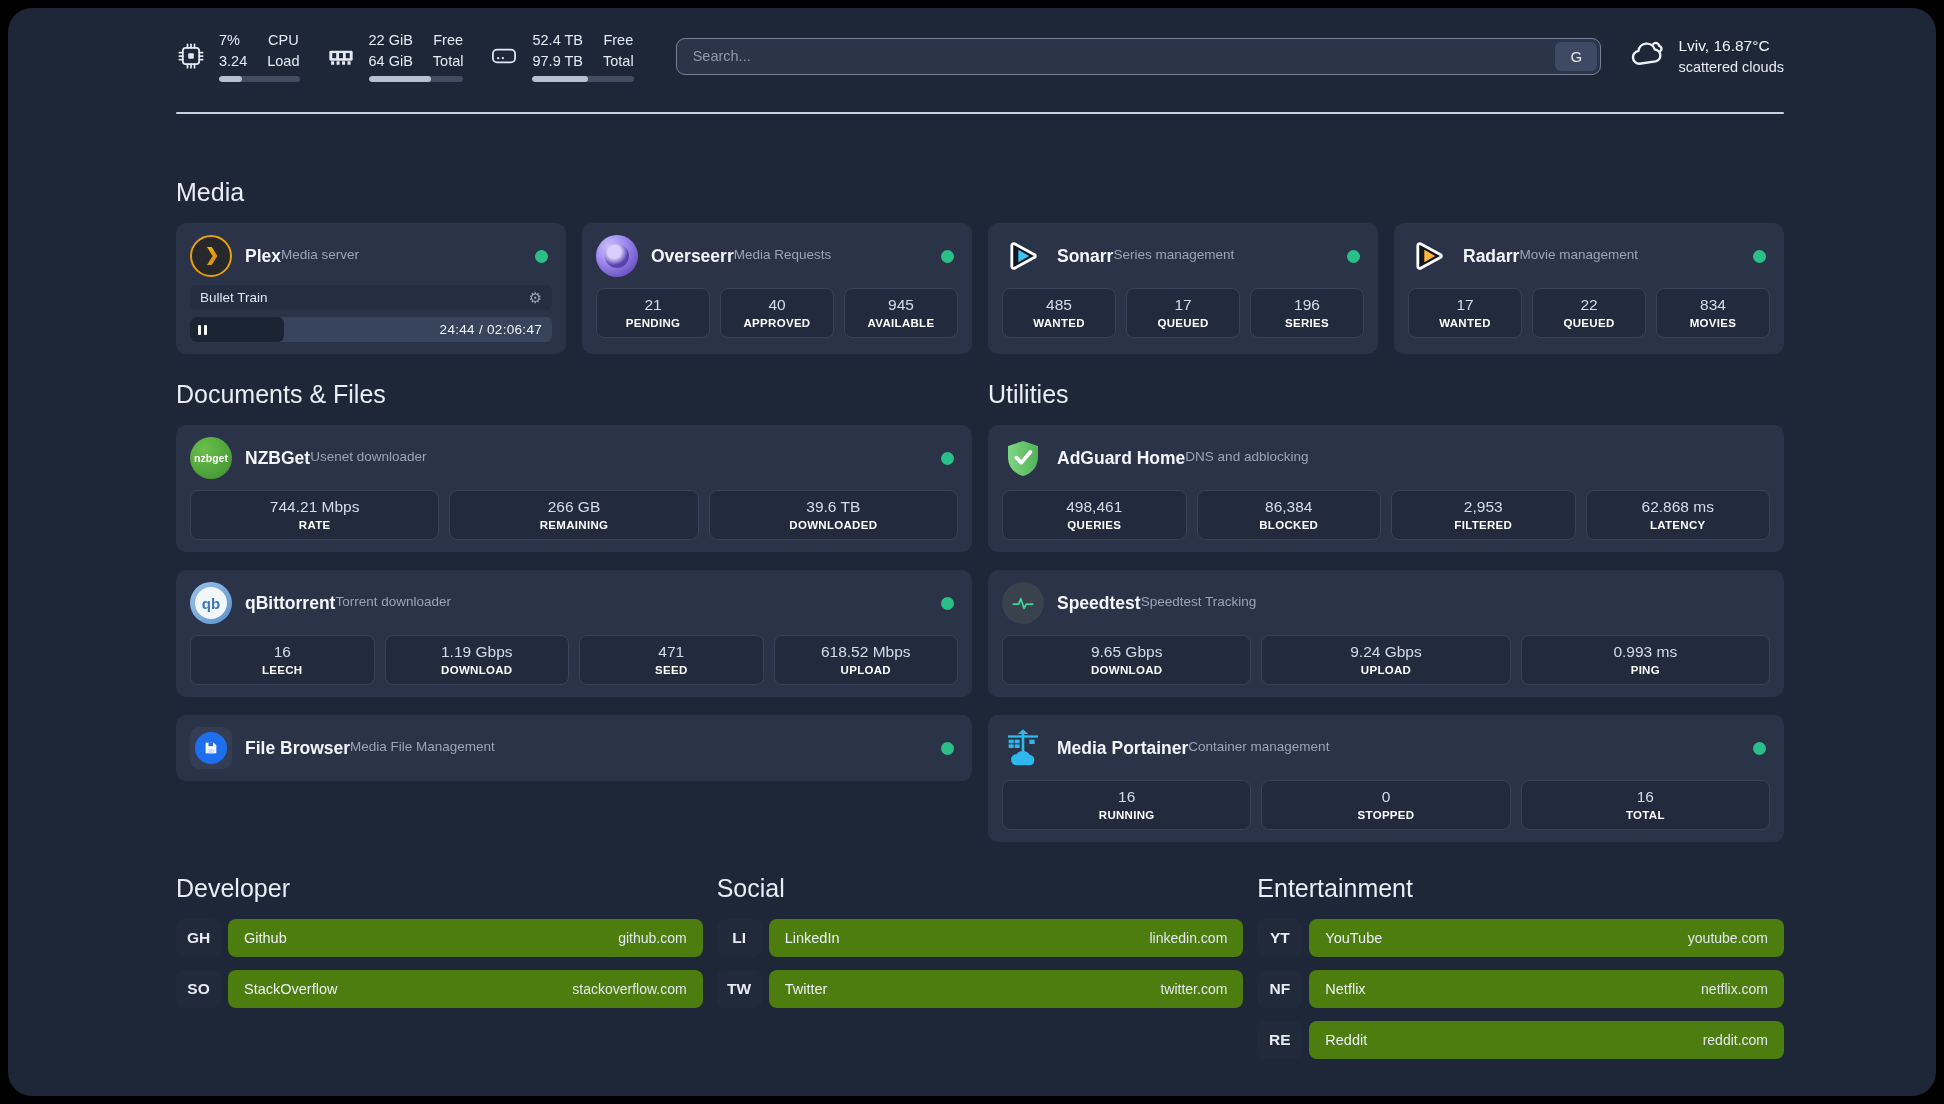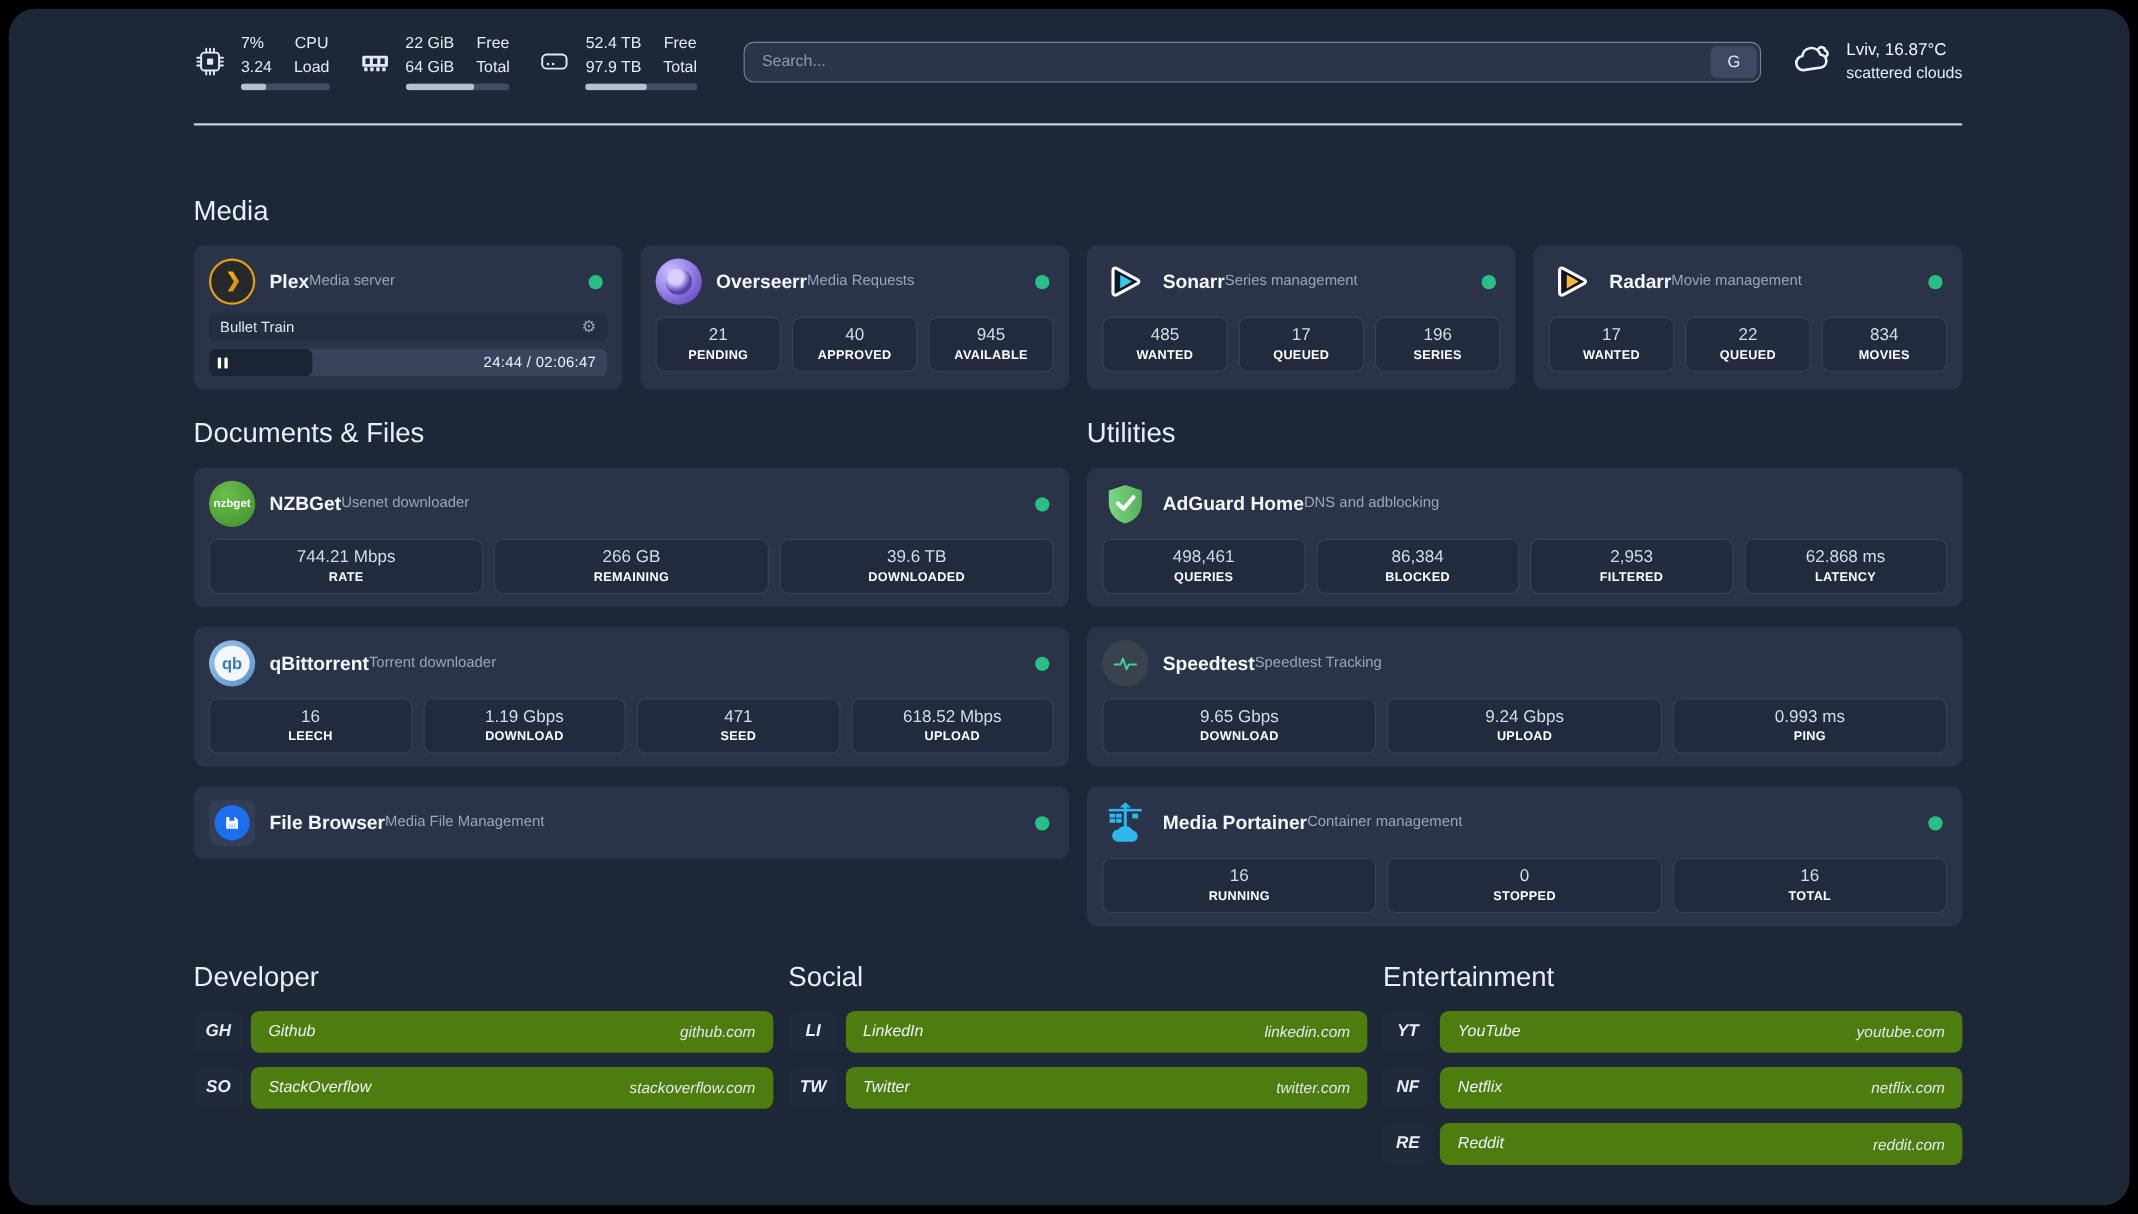--- a/index.html
+++ b/index.html
@@ -53,21 +53,21 @@
 
   
   .section-title { font-size:25px; font-weight:500; color:#e9edf4; }
   .media-title { margin-top:64px; margin-bottom:16px; }
   .mid-titles { display:grid; grid-template-columns:1fr 1fr; gap:16px; margin-top:26px; margin-bottom:16px; }
   .bottom-titles { display:grid; grid-template-columns:1fr 1fr 1fr; gap:14px; margin-top:32px; margin-bottom:16px; }
 
   .media-grid { display:grid; grid-template-columns:repeat(4,1fr); gap:16px; }
   .mid-grid { display:grid; grid-template-columns:1fr 1fr; gap:16px; align-items:start; }
   .col-stack { display:flex; flex-direction:column; gap:18px; }
-  .bottom-grid { display:grid; grid-template-columns:1fr 1fr 1fr; gap:14px; align-items:start;font-style:italic; }
+  .bottom-grid { display:grid; grid-template-columns:1fr 1fr 1fr; gap:14px; align-items:start; }
 
   
   .card { background:#2a3347; border-radius:10px; padding:12px 14px; cursor:pointer; }
   .card-header { display:flex; align-items:center; gap:13px; }
   .card-titles { display:flex; line-height:1.3; }
   .card-title { font-size:17.5px; font-weight:700; color:#f2f5f9; }
   .card-sub { font-size:13.5px; color:#9aa5b8; margin-top:1px; }
   .dot { width:13px; height:13px; border-radius:50%; background:#2abf86; margin-left:auto; margin-right:4px; flex:0 0 auto; }
 
   .stats-row { display:flex; gap:10px; margin-top:11px; }

